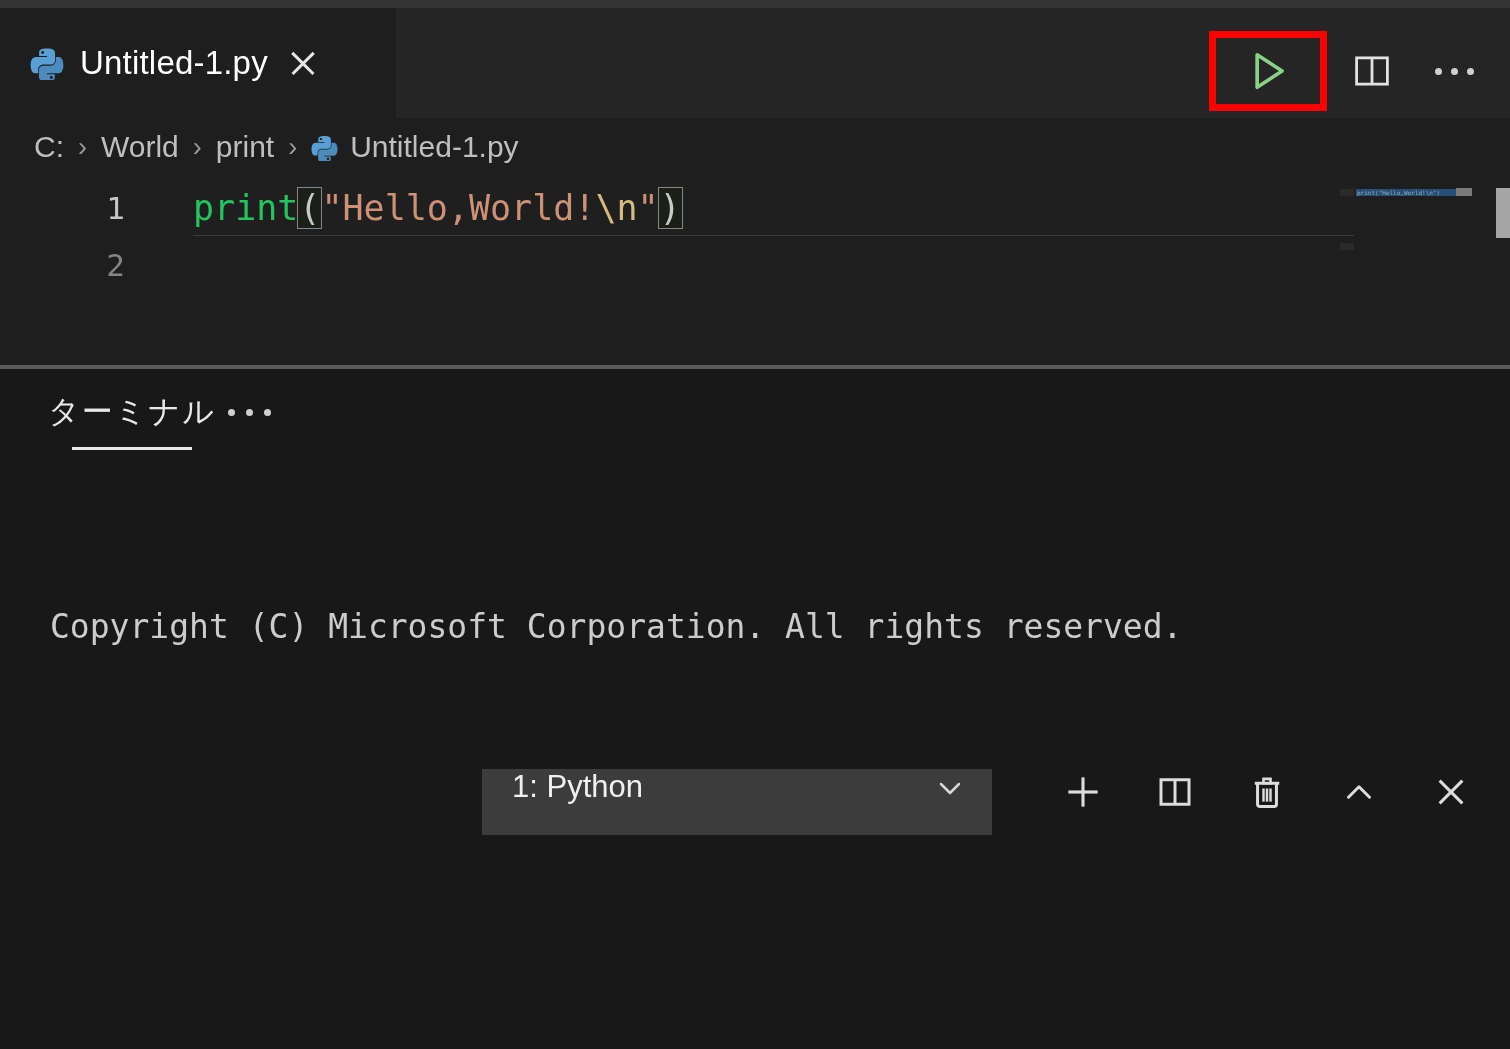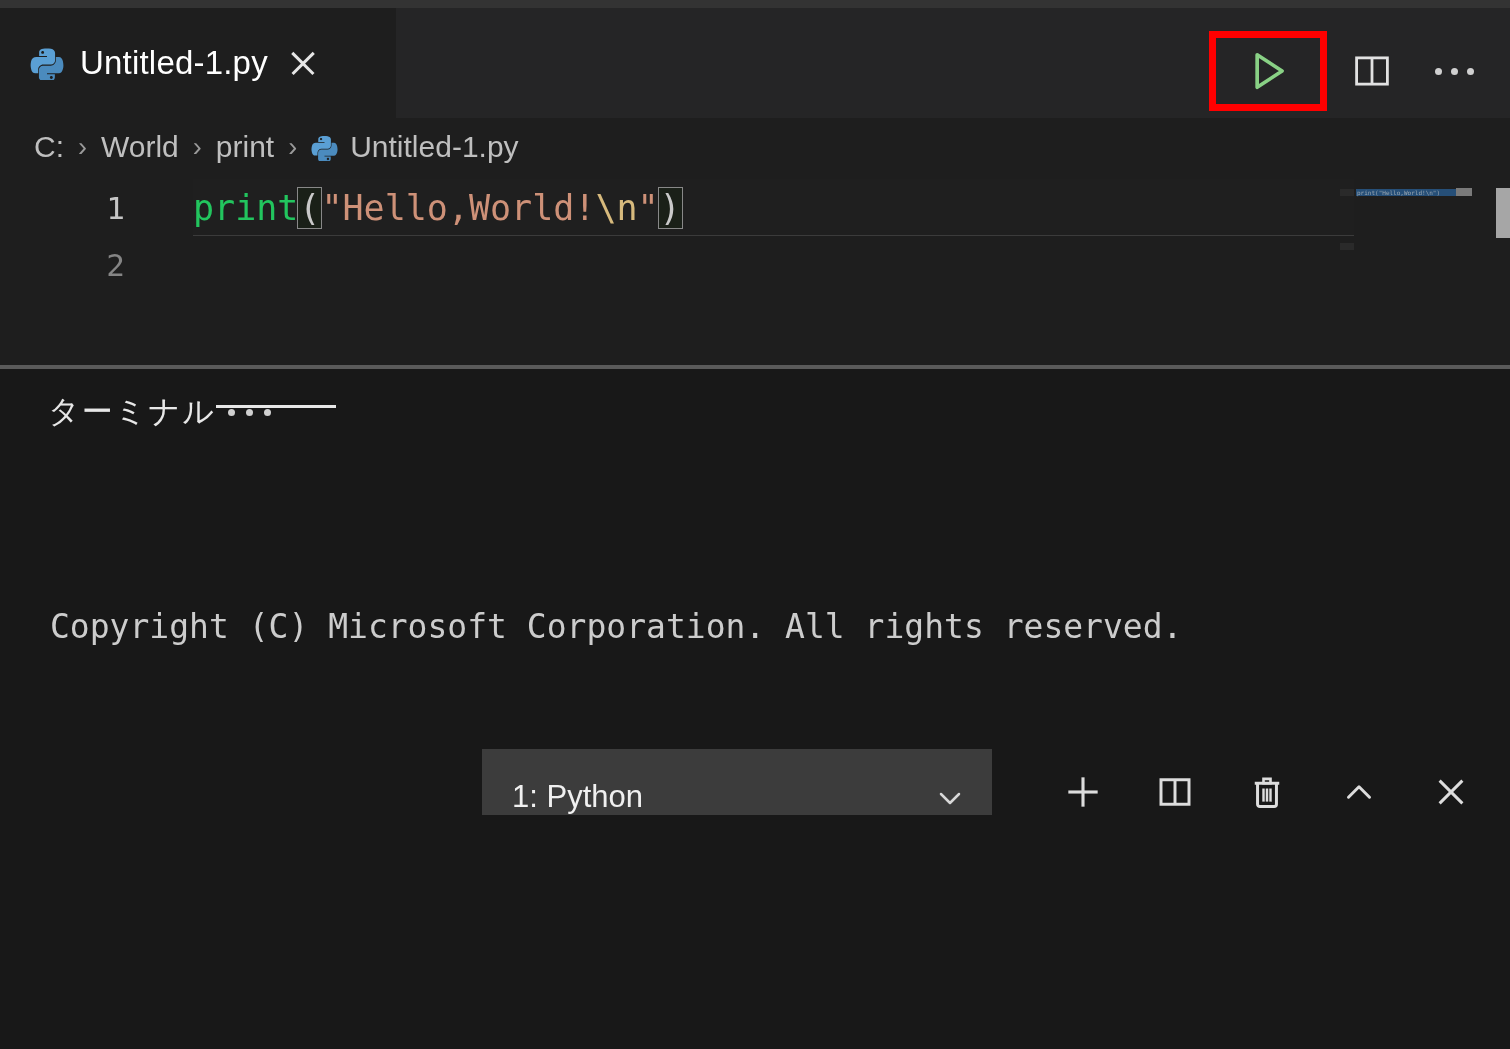--- a/index.html
+++ b/index.html
@@ -255,48 +255,48 @@
   }
   #panel-header {
     position: absolute;
     left: 0; top: 0;
     width: 1510px; height: 104px;
   }
   #panel-tab {
     position: absolute;
     left: 48px; top: 22px;
     display: flex;
-    flex-direction: row;
-    align-items: flex-start;
+    flex-direction: column;
+    align-items: center;
   }
   #panel-tab-label {
     font-size: 31px;
     color: #e7e7e7;
     letter-spacing: 2px;
     white-space: nowrap;
   }
   #panel-tab-underline {
     margin-top: 14px;
     width: 120px; height: 3px;
     background: #e7e7e7;
   }
   #panel-more {
     position: absolute;
     left: 228px; top: 40px;
     display: flex; gap: 11px; align-items: center;
   }
   #terminal-select {
     position: absolute;
-    left: 482px; top: 380px;
+    left: 482px; top: 400px;
     width: 510px; height: 66px;
     background: #3c3c3c;
     display: flex;
-    align-items: flex-end;
-    box-sizing: border-box;
-    padding: 12px 24px 0 30px;
+    align-items: flex-start;
+    box-sizing: border-box;
+    padding: 0 24px 0 30px;
   }
   #terminal-select-label {
     font-size: 31px;
     color: #f0f0f0;
     flex: 1 1 auto;
     white-space: nowrap;
   }
   #panel-actions {
     position: absolute;
     right: 34px; top: 390px;

